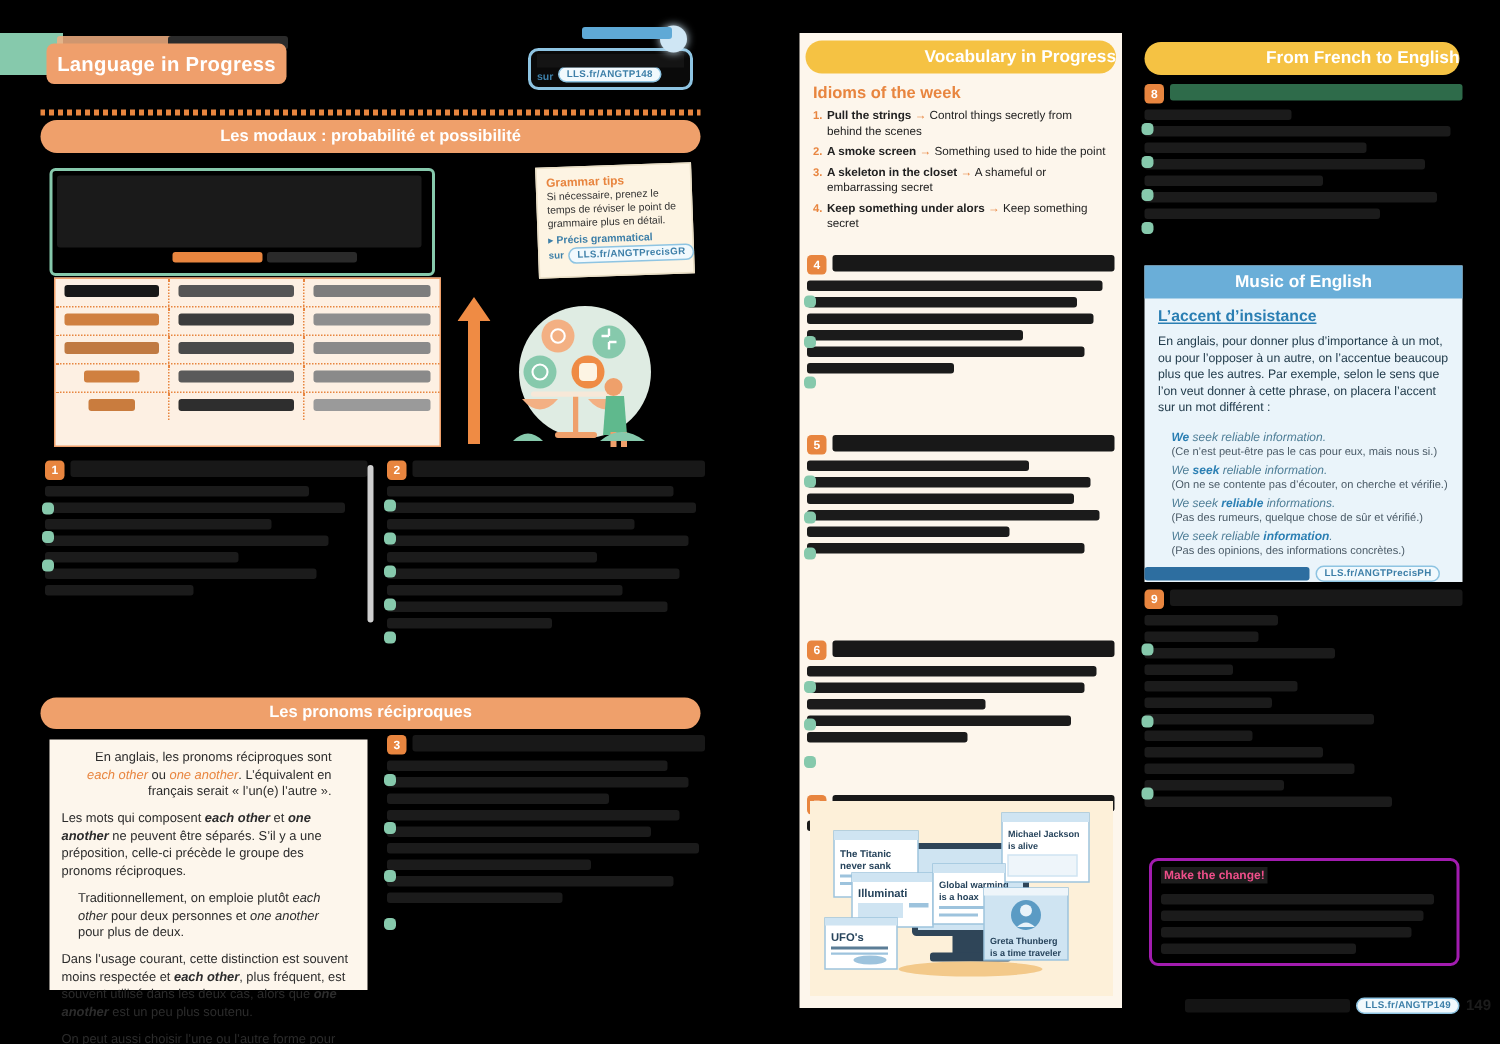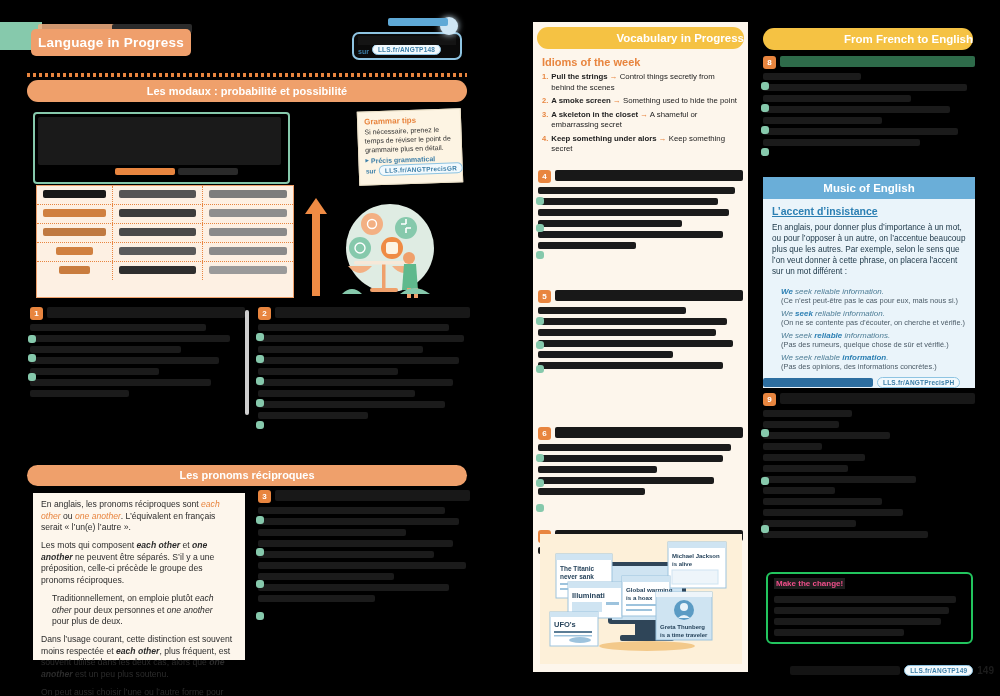--- a/index.html
+++ b/index.html
@@ -214,21 +214,21 @@
         <span class="badge badge-green" style="width:8px;height:8px;"></span>
       </div>
     </div>
 
     <div class="pill pill-orange" style="position:absolute;left:27px;top:465px;width:440px;height:21px;line-height:21px;font-size:11px;">
       <span>Les pronoms réciproques</span>
     </div>
 
     <div class="boxcard" style="position:absolute;left:33px;top:493px;width:212px;height:167px;padding:6px 8px;box-sizing:border-box;">
       <div id="recip-body" class="fr-text">
-          <p style="margin: 0px 0px 6px;"><span>En anglais, les pronoms réciproques sont </span><span class="hl-o">each other</span><span> ou </span><span class="hl-o">one another</span><span>. L’équivalent en français serait « l’un(e) l’autre ».</span></p>
+          <p style="margin: 0px 16px 6px; text-align: right;"><span>En anglais, les pronoms réciproques sont </span><span class="hl-o">each other</span><span> ou </span><span class="hl-o">one another</span><span>. L’équivalent en français serait « l’un(e) l’autre ».</span></p>
           <p style="margin: 0px 0px 6px;"><span>Les mots qui composent </span><span style="font-weight: bold; font-style: italic;">each other</span><span> et </span><span style="font-weight: bold; font-style: italic;">one another</span><span> ne peuvent être séparés. S’il y a une préposition, celle-ci précède le groupe des pronoms réciproques.</span></p>
           <p style="margin: 0px 11px 6px;"><span>Traditionnellement, on emploie plutôt </span><span style="font-style: italic;">each other</span><span> pour deux personnes et </span><span style="font-style: italic;">one another</span><span> pour plus de deux.</span></p>
           <p style="margin: 0px 0px 6px;"><span>Dans l’usage courant, cette distinction est souvent moins respectée et </span><span style="font-weight: bold; font-style: italic;">each other</span><span>, plus fréquent, est souvent utilisé dans les deux cas, alors que </span><span style="font-weight: bold; font-style: italic;">one another</span><span> est un peu plus soutenu.</span></p>
           <p style="margin: 0px 0px 6px;"><span>On peut aussi choisir l’une ou l’autre forme pour des raisons de style ou de rythme dans la phrase.</span></p>
         </div>
     </div>
 
     <div style="position:absolute;left:258px;top:490px;width:212px;height:150px;">
       <div style="display:flex;gap:4px;">
         <span class="badge">3</span>
@@ -506,21 +506,21 @@
       <div class="redact-row" style="width:66%;"></div>
       <div class="redact-row" style="width:44%;"></div>
       <div class="redact-row" style="width:78%;"></div>
       <div style="position:absolute;left:-2px;top:36px;display:flex;flex-direction:column;gap:40px;">
         <span class="badge badge-green" style="width:8px;height:8px;"></span>
         <span class="badge badge-green" style="width:8px;height:8px;"></span>
         <span class="badge badge-green" style="width:8px;height:8px;"></span>
       </div>
     </div>
 
-    <div style="position:absolute;left:8px;top:572px;width:203px;height:68px;border:2px solid #22c55e;border-radius:6px;background:#000;">
+    <div style="position:absolute;left:8px;top:572px;width:203px;height:68px;border:2px solid #a21caf;border-radius:6px;background:#000;">
       <div style="position:absolute;left:6px;top:4px;color:#ef4f8a;font-weight:bold;font-size:8px;
                   background:#1d1d1d;padding:1px 2px;">Make the change!</div>
       <div style="position:absolute;left:6px;top:18px;width:186px;">
         <div class="redact-row" style="width:98%;"></div>
         <div class="redact-row" style="width:94%;"></div>
         <div class="redact-row" style="width:90%;"></div>
         <div class="redact-row" style="width:70%;"></div>
       </div>
     </div>
 

